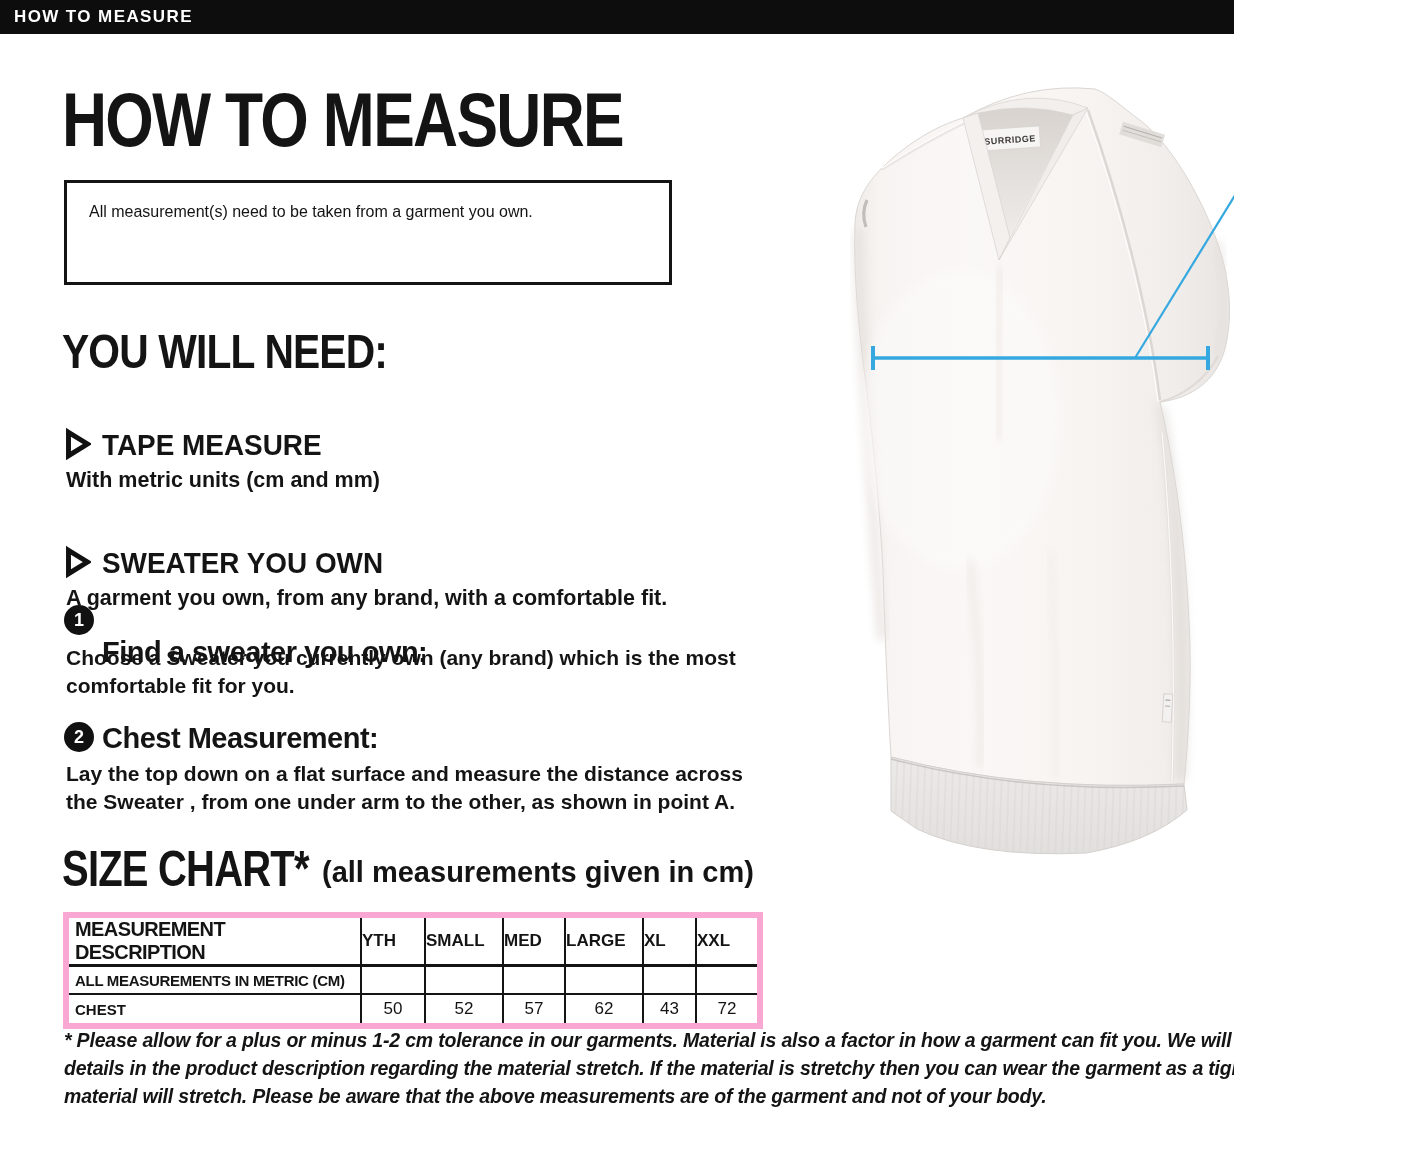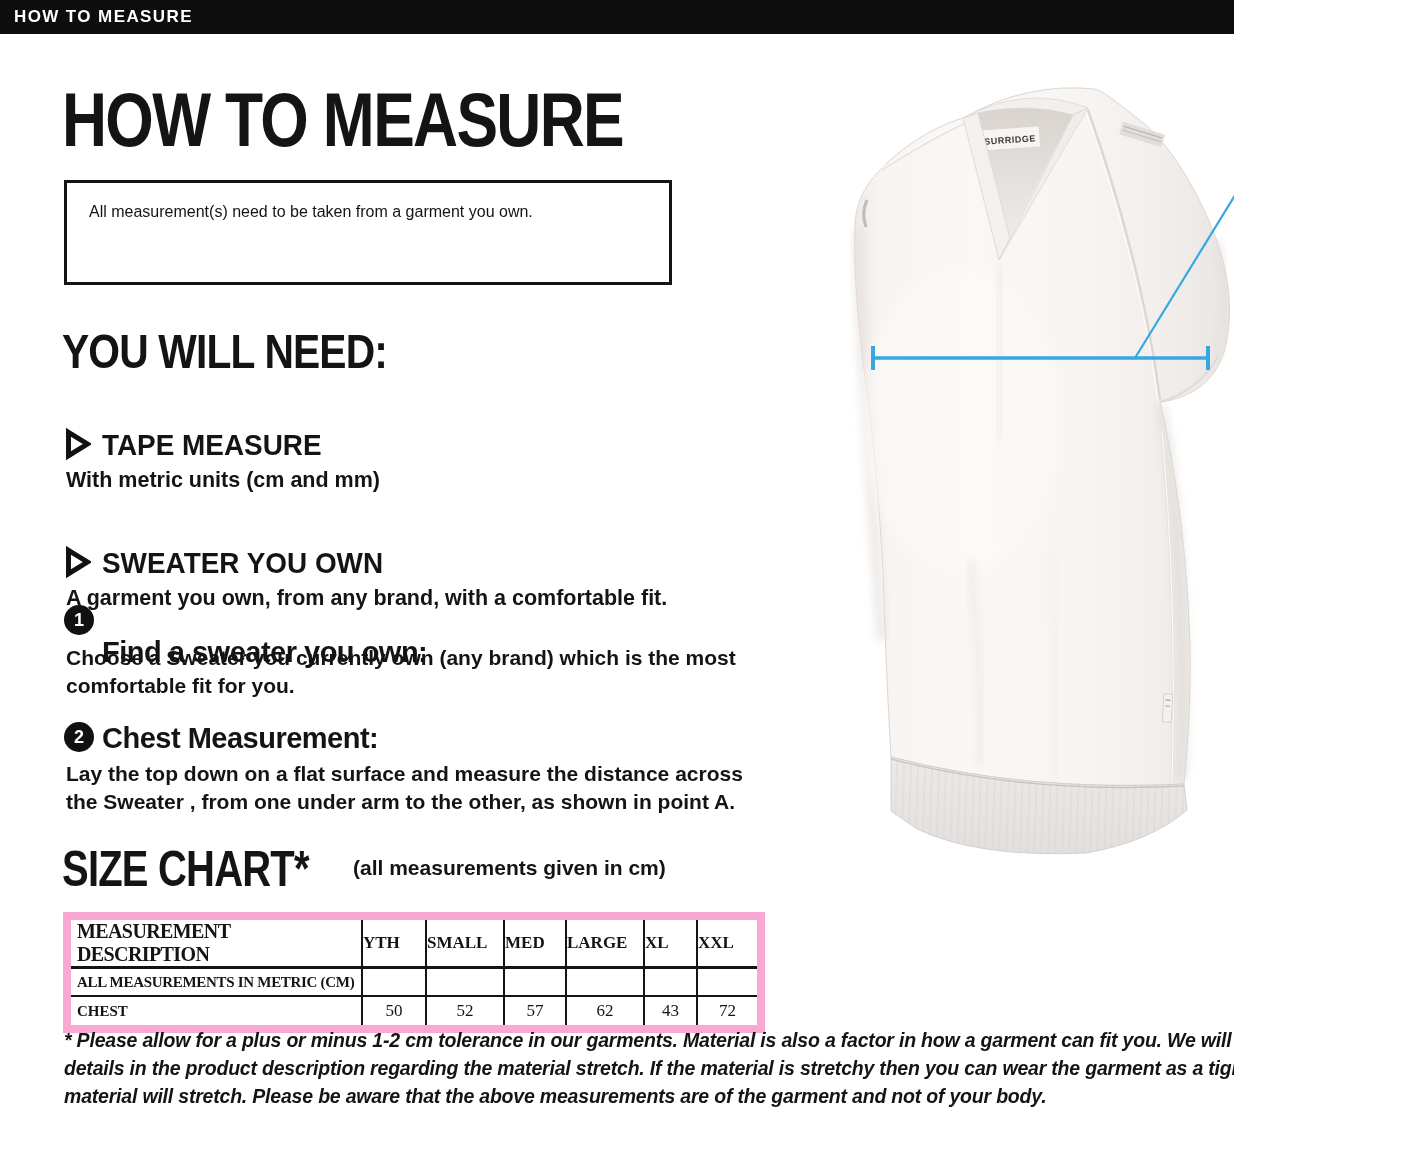--- a/index.html
+++ b/index.html
@@ -30,27 +30,27 @@
   .item-desc{font-size:21.5px;font-weight:bold;white-space:nowrap;}
 
   .step-circle{width:30px;height:30px;border-radius:50%;background:#111;color:#fff;
                display:flex;align-items:center;justify-content:center;
                font-size:18px;font-weight:bold;}
   .step-title{font-size:29px;font-weight:bold;letter-spacing:-.5px;white-space:nowrap;}
   .step-body{font-size:21px;font-weight:bold;line-height:1.33;}
 
   #sc-heading{left:62px;top:840px;font-size:50px;font-weight:bold;letter-spacing:-1px;
               transform:scaleX(.8);transform-origin:left top;white-space:nowrap;}
-  #sc-sub{left:322px;top:856px;font-size:21px;font-weight:bold;white-space:nowrap;margin-left:31px;}
+  #sc-sub{left:322px;top:856px;font-size:29px;font-weight:bold;white-space:nowrap;}
 
   
   #size-table{left:63px;top:912px;}
   table{border-collapse:collapse;table-layout:fixed;width:694px;}
   td,th{border:2px solid #141414;padding:0;overflow:hidden;}
-  table{border:8px solid #f9a8d4;font-family:Liberation Serif, serif;}
+  table{border:6px solid #f9a8d4;}
   th.desc{width:295px;text-align:left;padding-left:6px;font-size:20px;font-weight:bold;
           letter-spacing:-.6px;height:37px;}
   th.size{font-size:17px;font-weight:bold;text-align:left;}
   th{border-bottom-width:3px;}
   td.lab{ text-align:left;padding-left:6px;font-weight:bold;}
   tr.metric td{height:26px;font-size:15px;letter-spacing:-.3px;}
   tr.chest td{height:28px;font-size:15px;}
   tr.chest td.val{font-size:17px;font-weight:normal;text-align:center;}
 
   #footnote{left:64px;top:1026px;width:1312px;font-size:19.5px;font-weight:bold;

